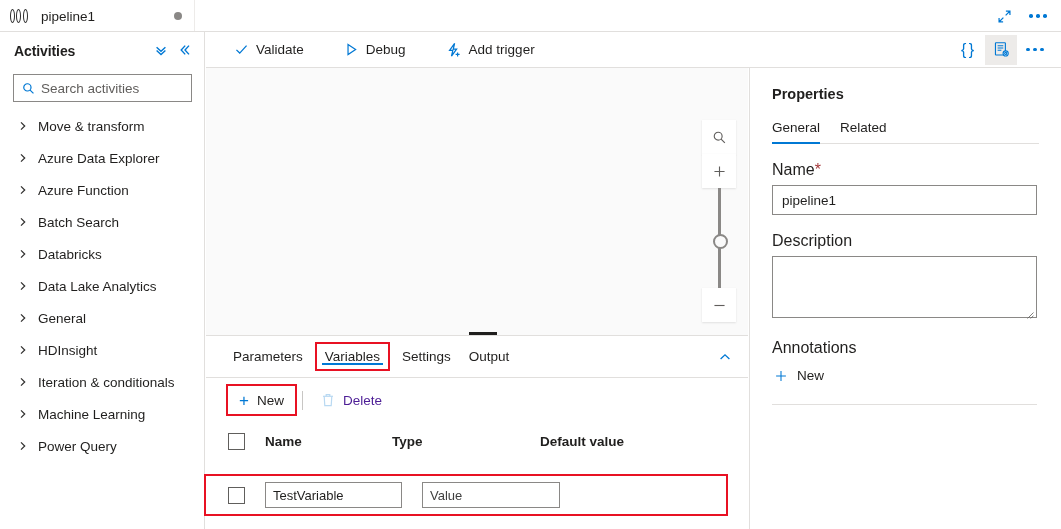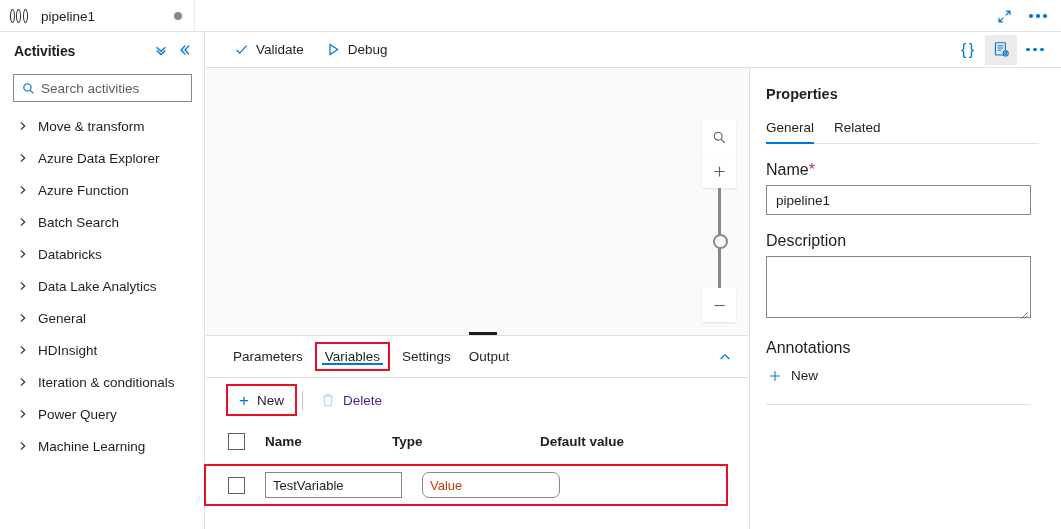--- a/index.html
+++ b/index.html
@@ -81,21 +81,21 @@
   }
   .chev { color:#323130; flex:none; display:block; }
 
   
   .canvas {
     position:absolute; left:206px; top:68px; width:542px; height:268px;
     background:#fafafa; border-bottom:1px solid #e1dfdd;
   }
   .toolbar {
     position:absolute; left:206px; top:32px; width:855px; height:36px;
-    background:#fff; display:flex; align-items:center; padding-left:18px; gap:2px;
+    background:#fff; display:flex; align-items:center; padding-left:18px; gap:20px;
     border-bottom:1px solid #e1dfdd;
   }
   .tb-btn {
     display:flex; align-items:center; gap:7px; height:30px; padding:0 10px;
     font-size:13.5px; color:#201f1e; cursor:pointer; white-space:nowrap;
   }
   .tb-right { margin-left:auto; display:flex; align-items:center; padding-right:10px; gap:2px; }
   .tb-icon {
     width:32px; height:30px; display:flex; align-items:center; justify-content:center;
     color:#0078d4; cursor:pointer;
@@ -159,43 +159,43 @@
   .cb {
     width:17px; height:17px; border:1px solid #605e5c; background:#fff;
     flex:none; cursor:pointer;
   }
   .col-name { width:147px; padding-left:20px; }
   .col-type { width:148px; }
   .col-def { width:150px; }
 
   .varrow {
     display:flex; align-items:center; height:36px; padding-left:22px;
-    margin-top:10px; margin-right:22px; position:relative;
+    margin-top:20px; margin-right:22px; position:relative;
   }
   .varrow.boxed { outline:2.5px solid #e81123; padding-top:2px; padding-bottom:2px; height:38px; }
   .vgap { width:20px; }
   .inp {
     height:26px; border:1px solid #8a8886; background:#fff; font-size:13px;
     font-family:inherit; color:#201f1e; padding:0 7px; outline:0;
     display:flex; align-items:center;
   }
-  .inp.placeholder { color:#c2410c;border-radius:7px; }
+  .inp.placeholder { color:#404040; }
   .inp-name { width:137px; }
   .inp-def { width:138px; }
   .sel-wrap {
     width:137px; height:26px; border:1px solid #8a8886; background:#fff;
     display:flex; align-items:center; padding:0 7px; font-size:13px; margin-right:11px;
     cursor:pointer;
   }
   .sel-wrap span:first-child { flex:1; }
 
   
   .props {
     position:absolute; left:749px; top:68px; width:312px; height:461px;
-    background:#fff; border-left:1px solid #e1dfdd; padding:18px 22px 0 16px;
+    background:#fff; border-left:1px solid #e1dfdd; padding:18px 22px 0 22px;
   }
   .props h3 { font-size:14.5px; font-weight:700; color:#201f1e; }
   .ptabs { display:flex; gap:20px; margin-top:18px; border-bottom:1px solid #e1dfdd; }
   .ptab {
     position:relative; font-size:13.5px; color:#201f1e; padding-bottom:8px; cursor:pointer;
   }
   .ptab.active::after {
     content:""; position:absolute; left:0; right:0; bottom:-1px; height:2.5px; background:#0078d4;
   }
   .flabel { font-size:16px; color:#201f1e; margin-top:17px; margin-bottom:6px; }
@@ -334,43 +334,50 @@
       <div class="act-item">
         <svg class="chev" width="10" height="10" viewBox="0 0 10 10" fill="none" stroke="#323130" stroke-width="1.25">
             <path d="M3 1.4L6.7 5 3 8.6"></path>
           </svg>
         <span>Iteration &amp; conditionals</span>
       </div>
       <div class="act-item">
         <svg class="chev" width="10" height="10" viewBox="0 0 10 10" fill="none" stroke="#323130" stroke-width="1.25">
             <path d="M3 1.4L6.7 5 3 8.6"></path>
           </svg>
+        <span>Machine Learning</span>
+      </div>
+      <div class="act-item">
+        <svg class="chev" width="10" height="10" viewBox="0 0 10 10" fill="none" stroke="#323130" stroke-width="1.25">
+            <path d="M3 1.4L6.7 5 3 8.6"></path>
+          </svg>
         <span>Power Query</span>
-      </div>
-      <div class="act-item">
-        <svg class="chev" width="10" height="10" viewBox="0 0 10 10" fill="none" stroke="#323130" stroke-width="1.25">
-            <path d="M3 1.4L6.7 5 3 8.6"></path>
-          </svg>
-        <span>Machine Learning</span>
       </div>
     </div>
   </div>
 
   <div class="toolbar">
     <div class="tb-btn">
       <svg width="15" height="15" viewBox="0 0 16 16" fill="none" stroke="#0078d4" stroke-width="1.35">
           <path d="M2.6 8.4l3.5 3.4 7.3-8"></path>
         </svg>
       <span>Validate</span>
     </div>
     <div class="tb-btn">
       <svg width="15" height="15" viewBox="0 0 16 16" fill="none" stroke="#0078d4" stroke-width="1.3">
           <path d="M4.3 2.6L12.4 8l-8.1 5.4z"></path>
         </svg>
       <span>Debug</span>
+    </div>
+    <div class="tb-btn">
+      <svg width="16" height="16" viewBox="0 0 16 16" fill="none" stroke="#0078d4" stroke-width="1.25">
+        <path d="M8.6 1.4L3.6 8.3h3.2l-1.3 5.8 5.1-7.1H7.3z"></path>
+        <path d="M11.6 10.4v4M9.6 12.4h4" stroke-width="1.2"></path>
+      </svg>
+      <span>Add trigger</span>
     </div>
     <div class="tb-right">
       <span class="tb-icon">
         <span class="curly">{ }</span>
       </span>
       <span class="tb-icon sel">
         <svg width="17" height="17" viewBox="0 0 18 18" fill="none" stroke="#0078d4" stroke-width="1.2">
           <rect x="2.6" y="1.8" width="10.5" height="13" rx="0.6"></rect>
           <path d="M4.9 5h6M4.9 7.4h6M4.9 9.8h4" stroke-width="1.1"></path>
           <circle cx="13.4" cy="13.2" r="2.7" fill="#fff"></circle>

